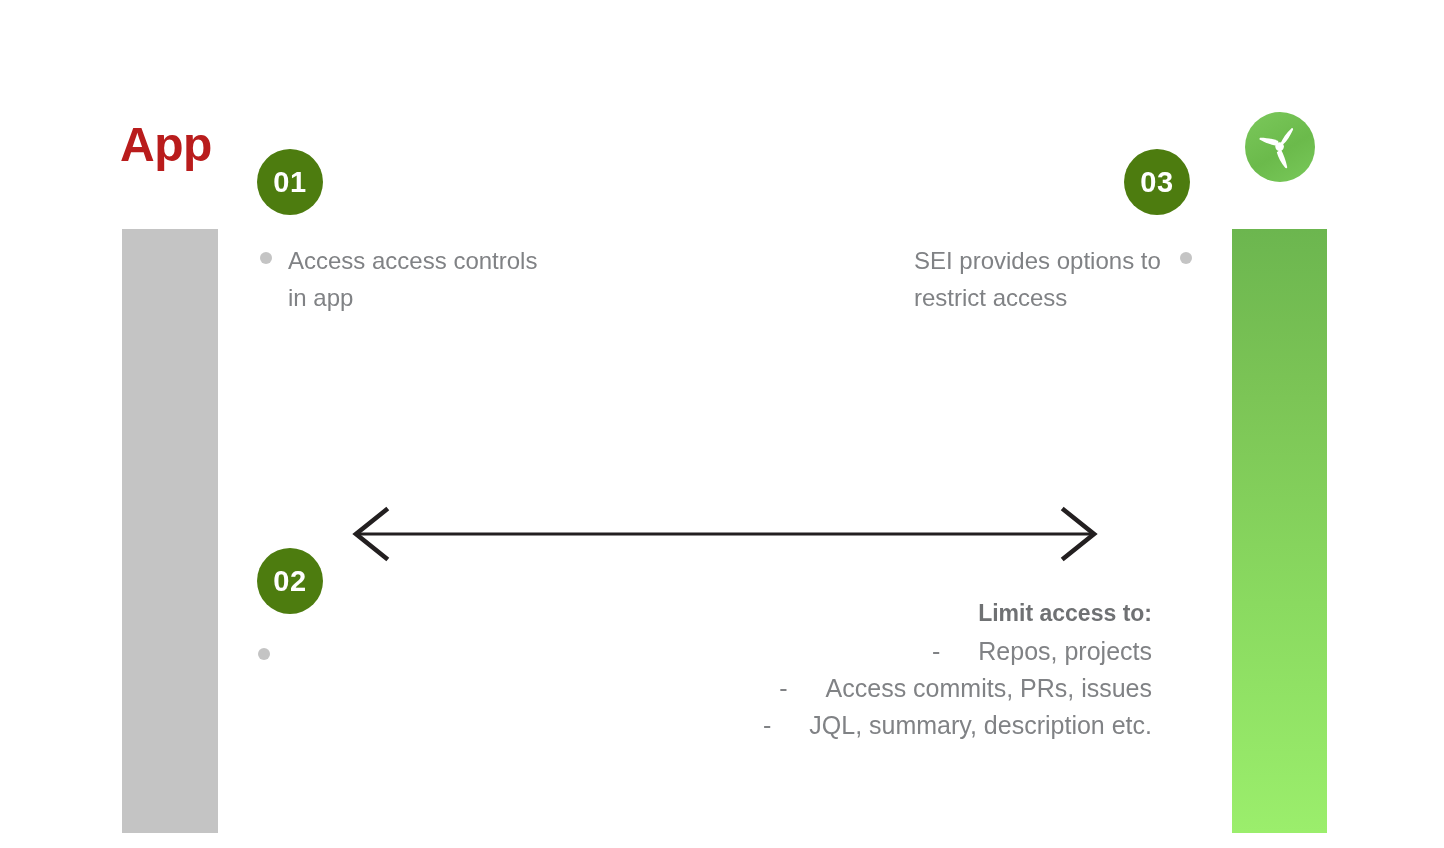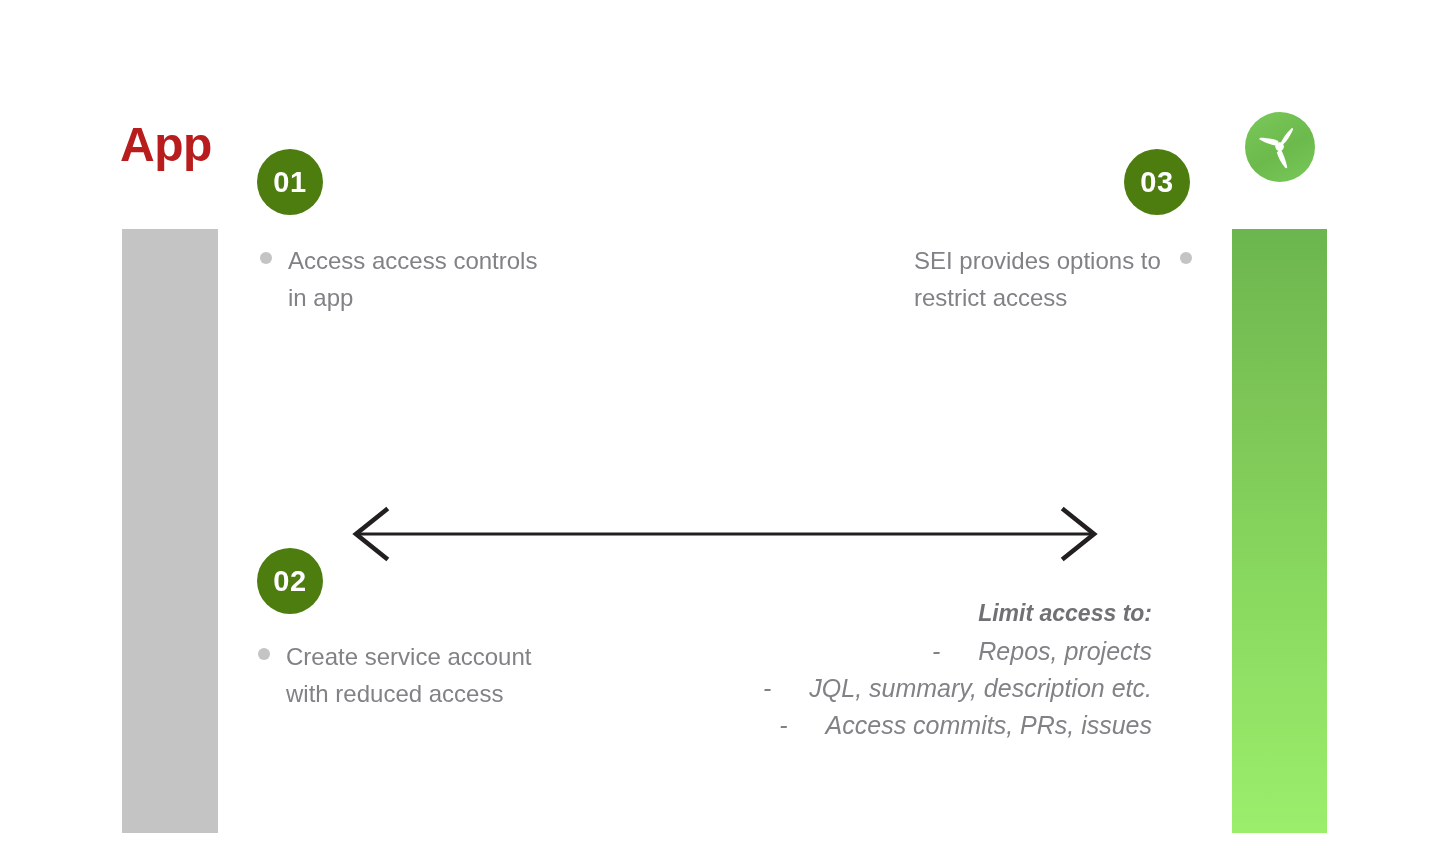--- a/index.html
+++ b/index.html
@@ -144,21 +144,20 @@
   .arrow-wrap svg { display: block; }
 
   
   .limit-block {
     position: absolute;
     left: 600px;
     top: 598px;
     width: 552px;
     text-align: right;
     color: #808285;
-    font-style: italic;
   }
   .limit-heading {
     font-size: 23px;
     font-weight: 700;
     color: #6f7173;
     line-height: 31px;
     margin-bottom: 4px;
   }
   .limit-item {
     font-size: 25px;
@@ -212,32 +211,31 @@
       <line x1="8" y1="28" x2="742" y2="28" stroke="#231F20" stroke-width="3.2"></line>
       <polyline points="36,4 6,28 36,52" fill="none" stroke="#231F20" stroke-width="4.6" stroke-linecap="square" stroke-linejoin="miter"></polyline>
       <polyline points="714,4 744,28 714,52" fill="none" stroke="#231F20" stroke-width="4.6" stroke-linecap="square" stroke-linejoin="miter"></polyline>
     </svg>
   </div>
 
   <div class="step-badge badge-02">02</div>
 
   <div class="step-text step2-text">
     <span class="dot"></span>
-    <span class="txt">Create service account with reduced access</span>
   </div>
 
   <div class="limit-block">
     <div class="limit-heading">Limit access to:</div>
 
     <div class="limit-item">
       <span class="dash">-</span><span>Repos, projects</span>
     </div>
 
     <div class="limit-item">
+      <span class="dash">-</span><span>Access commits, PRs, issues</span>
+    </div>
+
+    <div class="limit-item">
       <span class="dash">-</span><span>JQL, summary, description etc.</span>
     </div>
-
-    <div class="limit-item">
-      <span class="dash">-</span><span>Access commits, PRs, issues</span>
-    </div>
   </div>
 
 </div>
 
 </body></html>

